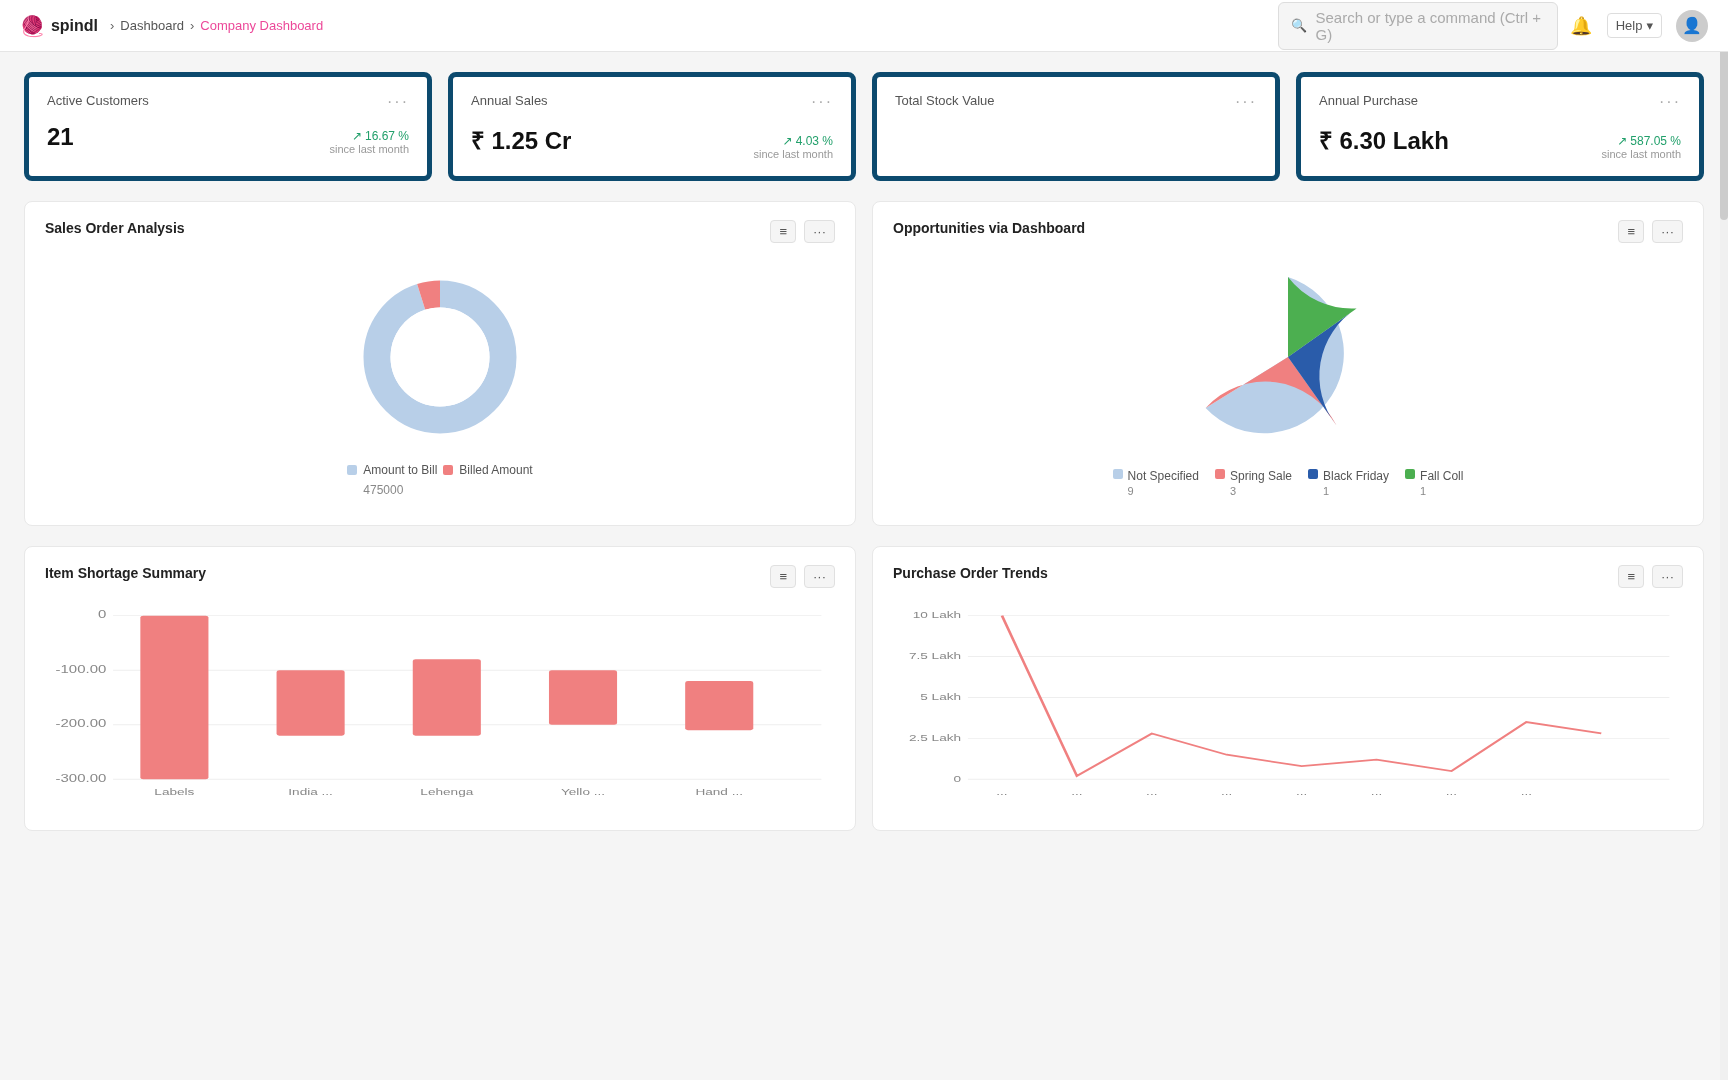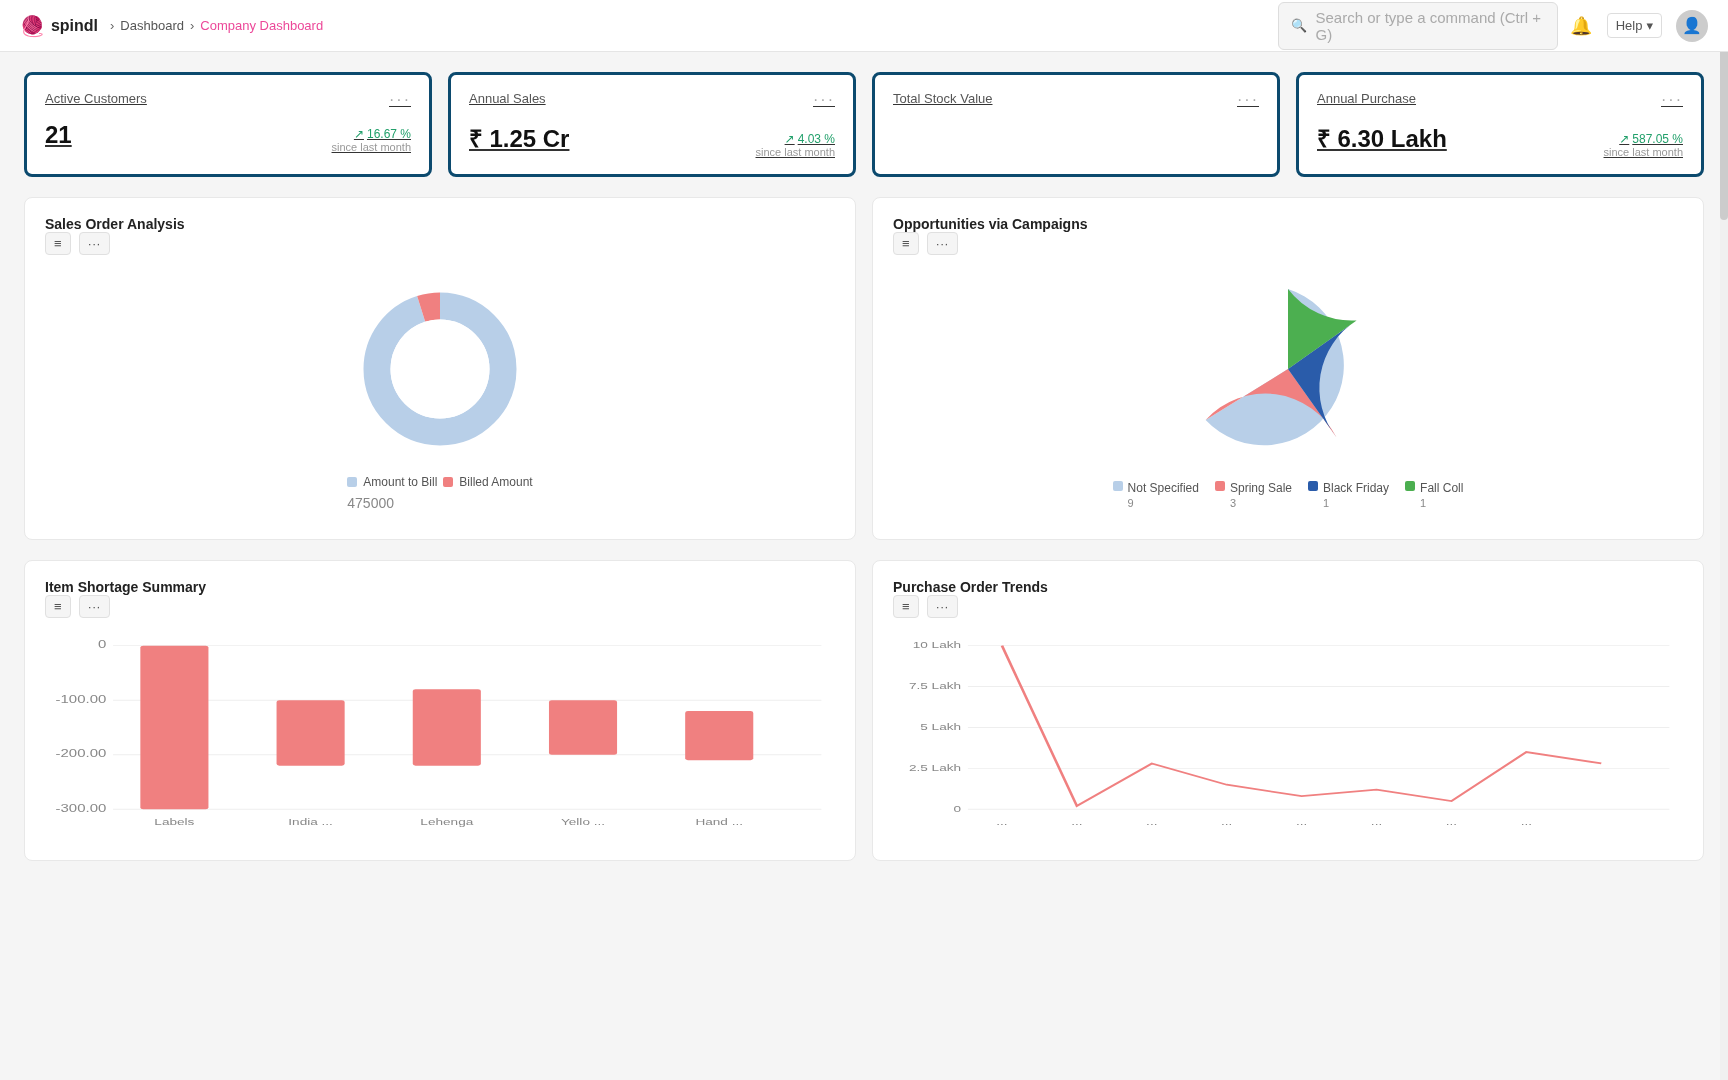--- a/index.html
+++ b/index.html
@@ -95,23 +95,22 @@
     .kpi-row {
       display: grid;
       grid-template-columns: repeat(4, 1fr);
       gap: 16px;
       margin-bottom: 20px;
     }
     .kpi-card {
       background: #fff;
       border-radius: 8px;
       padding: 16px 18px;
-      border: 3px solid #0c4a6e;
+      border: 5px solid #0c4a6e;
       position: relative;
-      text-decoration: underline;
     }
     .kpi-header {
       display: flex;
       justify-content: space-between;
       align-items: flex-start;
       margin-bottom: 12px;
     }
     .kpi-title {
       font-size: 13px;
       color: #555;
@@ -165,21 +164,20 @@
       background: #fff;
       border-radius: 8px;
       border: 1px solid #e8e8e8;
       padding: 18px 20px;
     }
     .chart-header {
       display: flex;
       justify-content: space-between;
       align-items: flex-start;
       margin-bottom: 4px;
-      flex-direction: column;
     }
     .chart-title {
       font-size: 14px;
       font-weight: 600;
       color: #222;
     }
     .chart-subtitle {
       font-size: 11px;
       color: #999;
       margin-bottom: 12px;
@@ -230,23 +228,24 @@
     .legend-dot {
       width: 10px;
       height: 10px;
       border-radius: 2px;
     }
     .legend-label {
       font-size: 12px;
       color: #555;
     }
     .legend-value {
-      font-size: 14px;
+      font-size: 12px;
       color: #888;
       align-self: flex-start;
+      margin-left: 16px;
     }
 
     
     .pie-container {
       display: flex;
       flex-direction: column;
       align-items: center;
       padding: 10px 0;
     }
     .pie-svg {
@@ -447,21 +446,21 @@
               <div class="legend-dot" style="background:#f08080;"></div>
               <span class="legend-label">Billed Amount</span>
             </div>
           </div>
         </div>
       </div>
     </div>
 
     <div class="chart-panel">
       <div class="chart-header">
-        <span class="chart-title">Opportunities via Campaigns</span>
+        <span class="chart-title">Opportunities via Dashboard</span>
         <div class="chart-actions">
           <button class="chart-btn">≡</button>
           <button class="chart-btn">···</button>
         </div>
       </div>
       <div class="pie-container">
         <svg class="pie-svg" viewBox="0 0 200 200">
 
           <path d="M100,100 L100,20 A80,80 0 1,1 17.6,151.1 Z" fill="#b8cfe8"></path>
 

